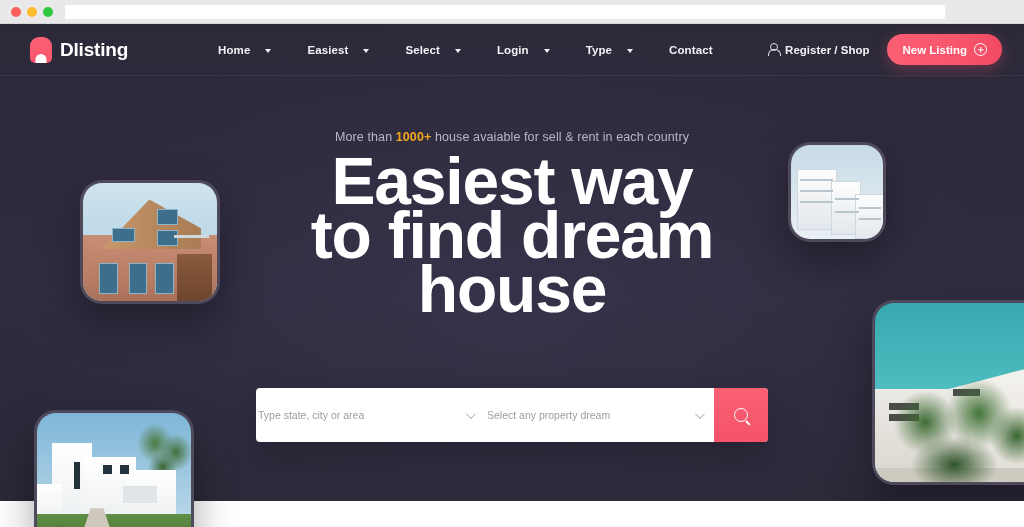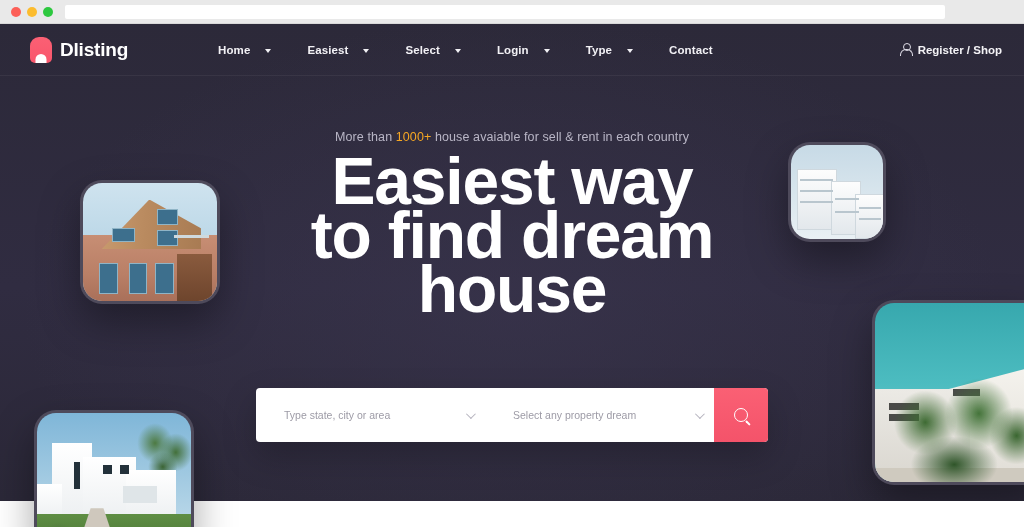--- a/index.html
+++ b/index.html
@@ -133,21 +133,21 @@
   .hero-content {
     position: absolute; top: 52px; left: 0; width: 1024px;
     display: flex; flex-direction: column; align-items: center;
     z-index: 10;
   }
   .eyebrow {
     margin-top: 54px;
     color: #b9b6c6; font-size: 12.5px; font-weight: 500;
     letter-spacing: 0.1px;
   }
-  .eyebrow .hl { color: #f5a623; font-weight: 400; }
+  .eyebrow .hl { color: #f5a623; font-weight: 700; }
   .hero-title {
     margin-top: 10px;
     color: #ffffff;
     font-size: 66px; line-height: 54px;
     font-weight: 700; text-align: center;
     letter-spacing: -1.2px;
     max-width: 420px;
   }
 
   
@@ -161,21 +161,21 @@
     overflow: hidden;
   }
   .search-label-block {
     width: 175px; display: flex; flex-direction: column; justify-content: center;
     padding-left: 20px;
   }
   .search-label { color: #2b2a3d; font-size: 11.5px; font-weight: 700; letter-spacing: 0.1px; }
   .search-sub { color: #a9a7b3; font-size: 10.5px; margin-top: 3px; }
   .search-field {
     flex: 1; display: flex; align-items: center; justify-content: space-between;
-    padding: 0 12px 0 2px; cursor: pointer; margin-left: 26px;
+    padding: 0 12px 0 2px; cursor: pointer;
   }
   .search-field .ph { color: #9d9ba6; font-size: 10.5px; }
   .chev {
     width: 7px; height: 7px;
     border-right: 1.4px solid #b6b4bf; border-bottom: 1.4px solid #b6b4bf;
     transform: rotate(45deg) translateY(-2px);
   }
   .search-submit {
     width: 54px; background: linear-gradient(180deg,#fa6074 0%, #f4536a 100%);
     display: flex; align-items: center; justify-content: center;
@@ -361,20 +361,24 @@
         <div class="nav-link">
           <span>Contact</span>
         </div>
       </nav>
 
       <div class="nav-right">
         <div class="register">
           <span class="user-icon"></span>
           <span>Register / Shop</span>
         </div>
+        <button class="new-listing-btn">
+          <span>New Listing</span>
+          <span class="plus-circle"></span>
+        </button>
       </div>
     </div>
 
     <div class="hero-content">
       <div class="eyebrow"><span>More than </span><span class="hl">1000+</span><span> house avaiable for sell &amp; rent in each country</span></div>
       <h1 class="hero-title">Easiest way to find dream house</h1>
     </div>
 
     <div class="photo-card" id="card-house-left">
       <div class="photo-inner">

